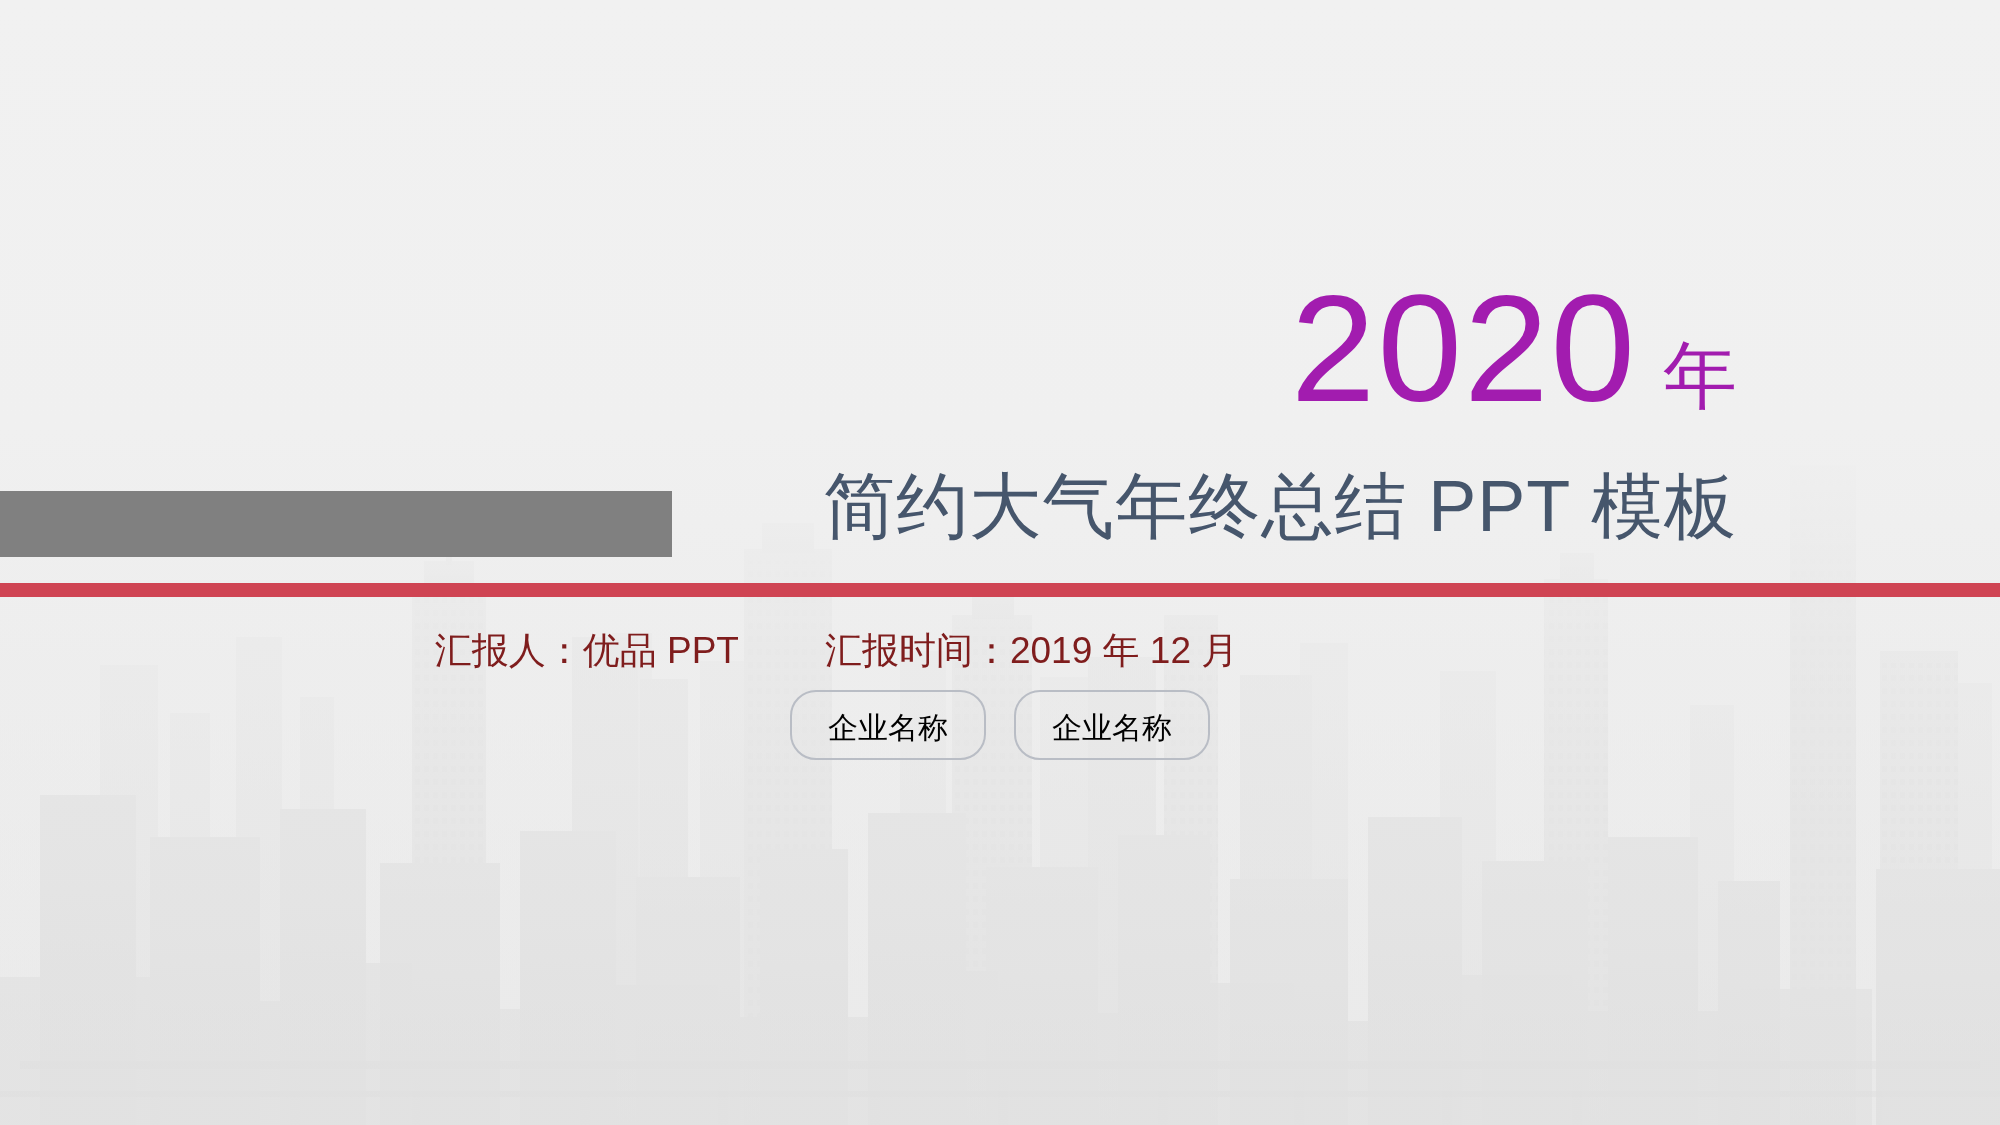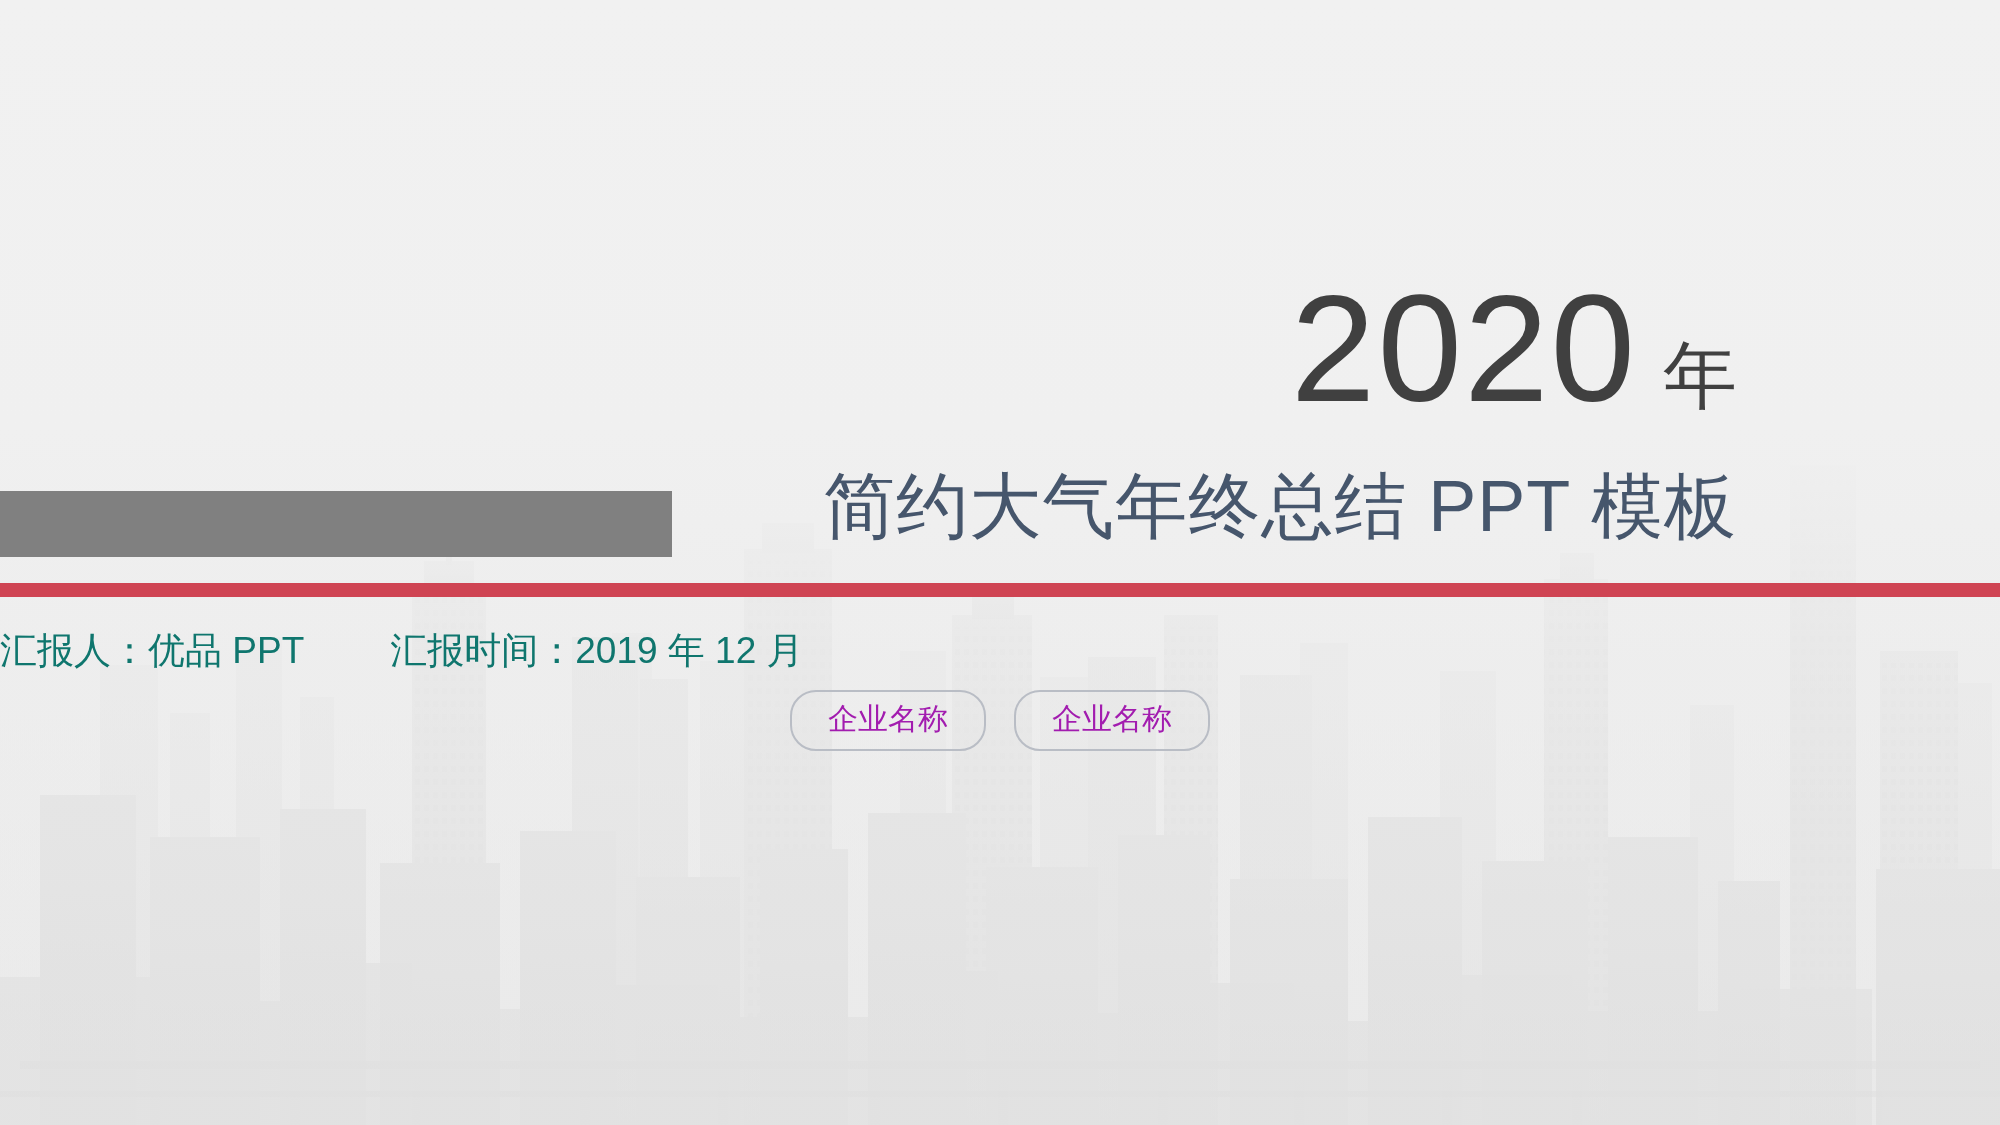--- a/index.html
+++ b/index.html
@@ -88,21 +88,21 @@
   }
 
   .year-line {
     position: absolute;
     left: 0;
     top: 272px;
     width: 1737px;
     text-align: right;
     line-height: 1;
     white-space: nowrap;
-    color: #404040;
+    color: #a21caf;
     pointer-events: auto;
   }
   .year-num {
     font-size: 152px;
     font-weight: 400;
     letter-spacing: 2px;
     vertical-align: baseline;
   }
   .year-suffix {
     font-size: 74px;
@@ -124,49 +124,49 @@
     letter-spacing: 1px;
     color: #46566c;
     pointer-events: auto;
   }
 
   .meta-line {
     position: absolute;
     left: 0;
     top: 632px;
     width: 1673px;
-    text-align: left;
+    text-align: center;
     white-space: nowrap;
     font-size: 37px;
     line-height: 1;
-    color: #0f766e;
+    color: #7f1d1d;
     pointer-events: auto;
   }
   .meta-gap { display: inline-block; width: 86px; }
 
   .pill-row {
     position: absolute;
     left: 0;
     top: 690px;
     width: 2000px;
     text-align: center;
     white-space: nowrap;
     pointer-events: auto;
   }
   .pill {
     display: inline-block;
     box-sizing: border-box;
     min-width: 196px;
-    padding: 8px 26px 11px;
+    padding: 17px 26px 11px;
     margin: 0 14px;
     border: 2px solid #b9bdc5;
     border-radius: 26px;
     font-size: 30px;
     line-height: 1.25;
-    color: #a21caf;
+    color: #000000;
     background: transparent;
     text-align: center;
   }
 </style>
 </head>
 <body>
 
 <div class="slide">
 
   <div class="bg-sky"></div>

